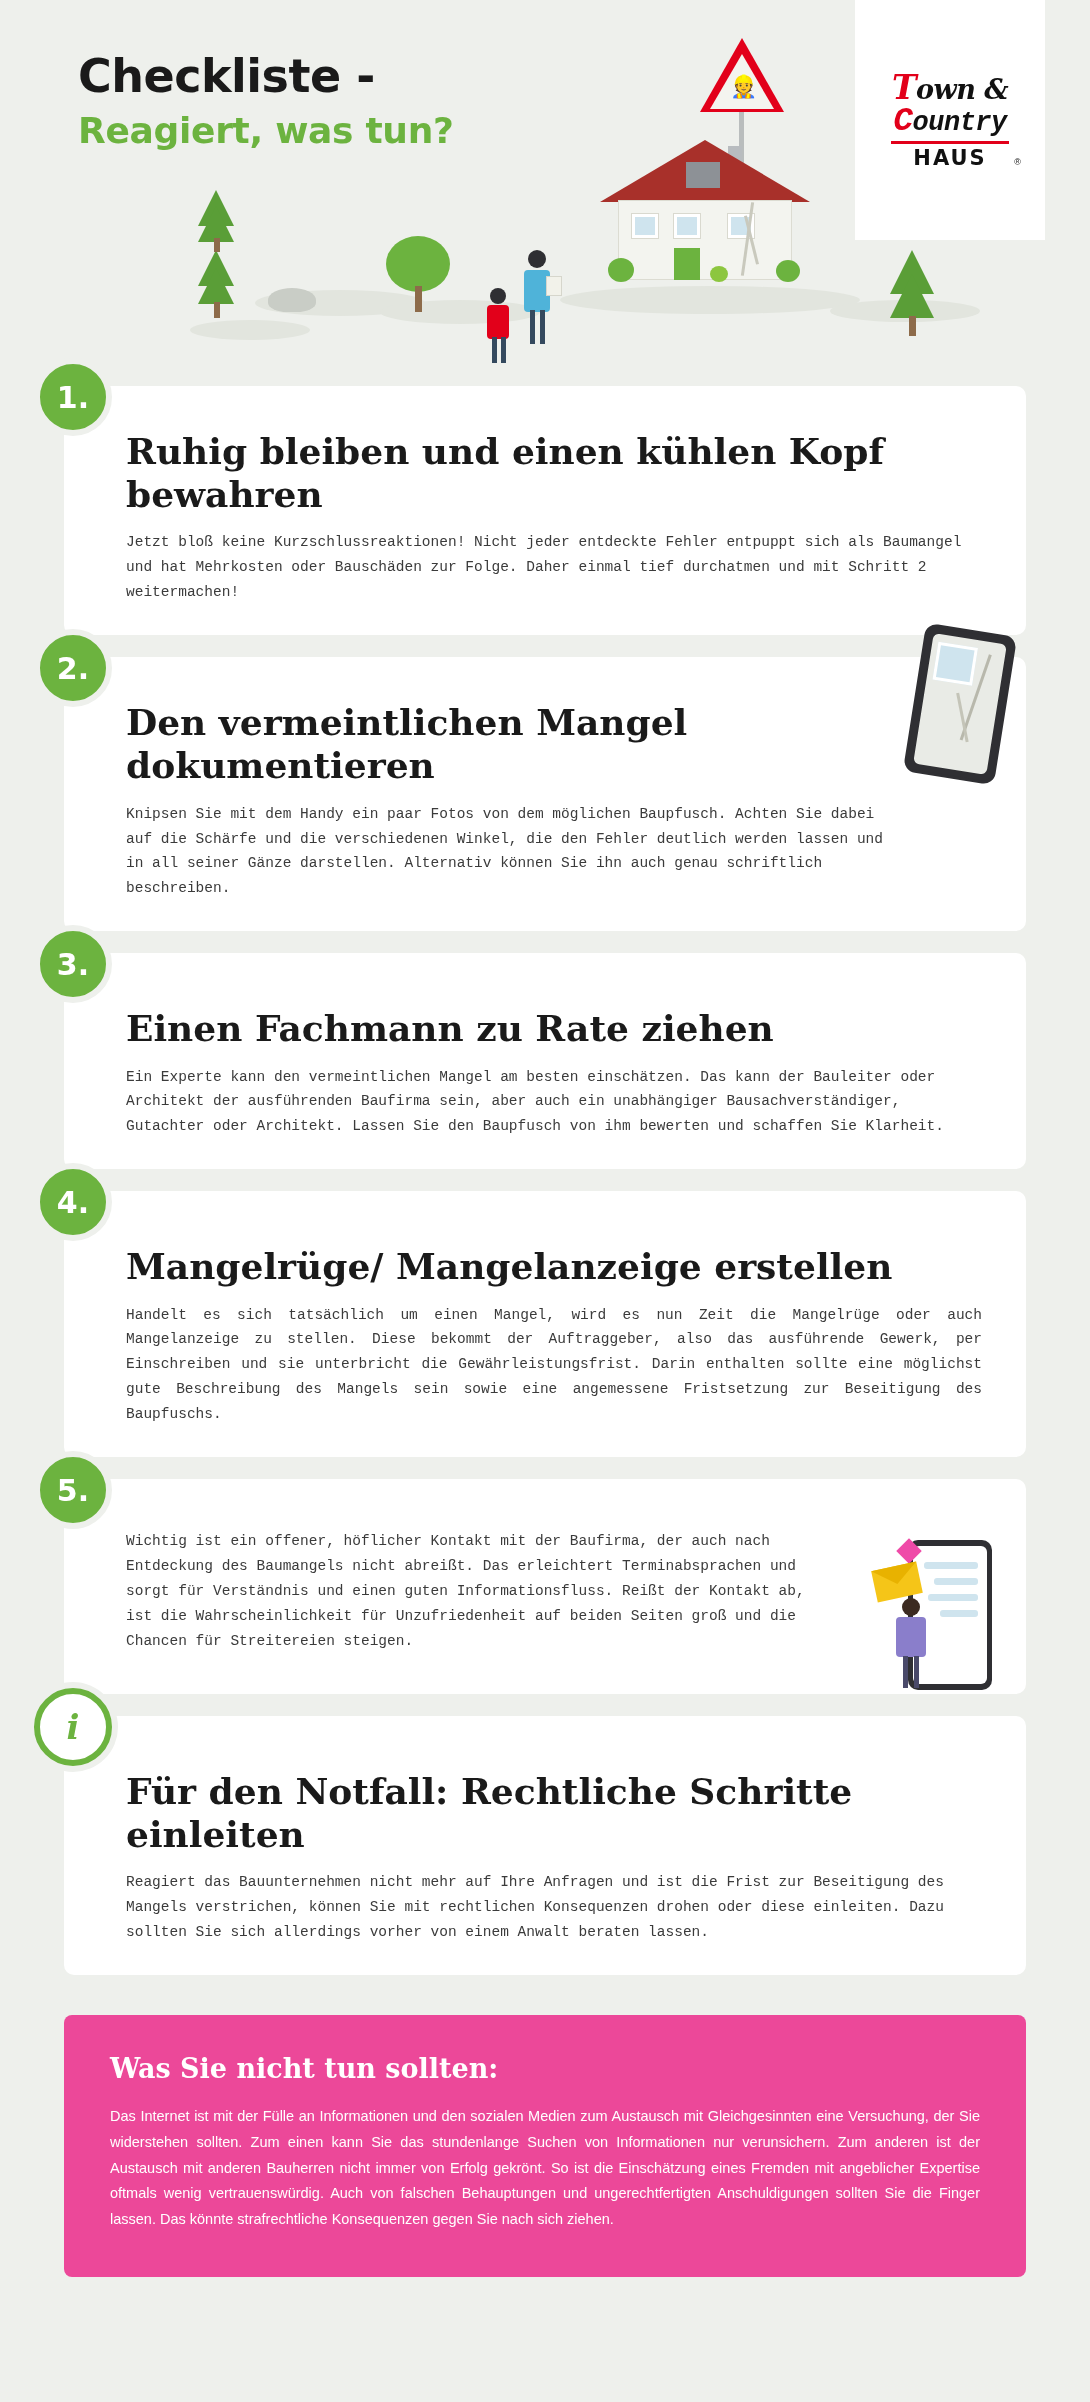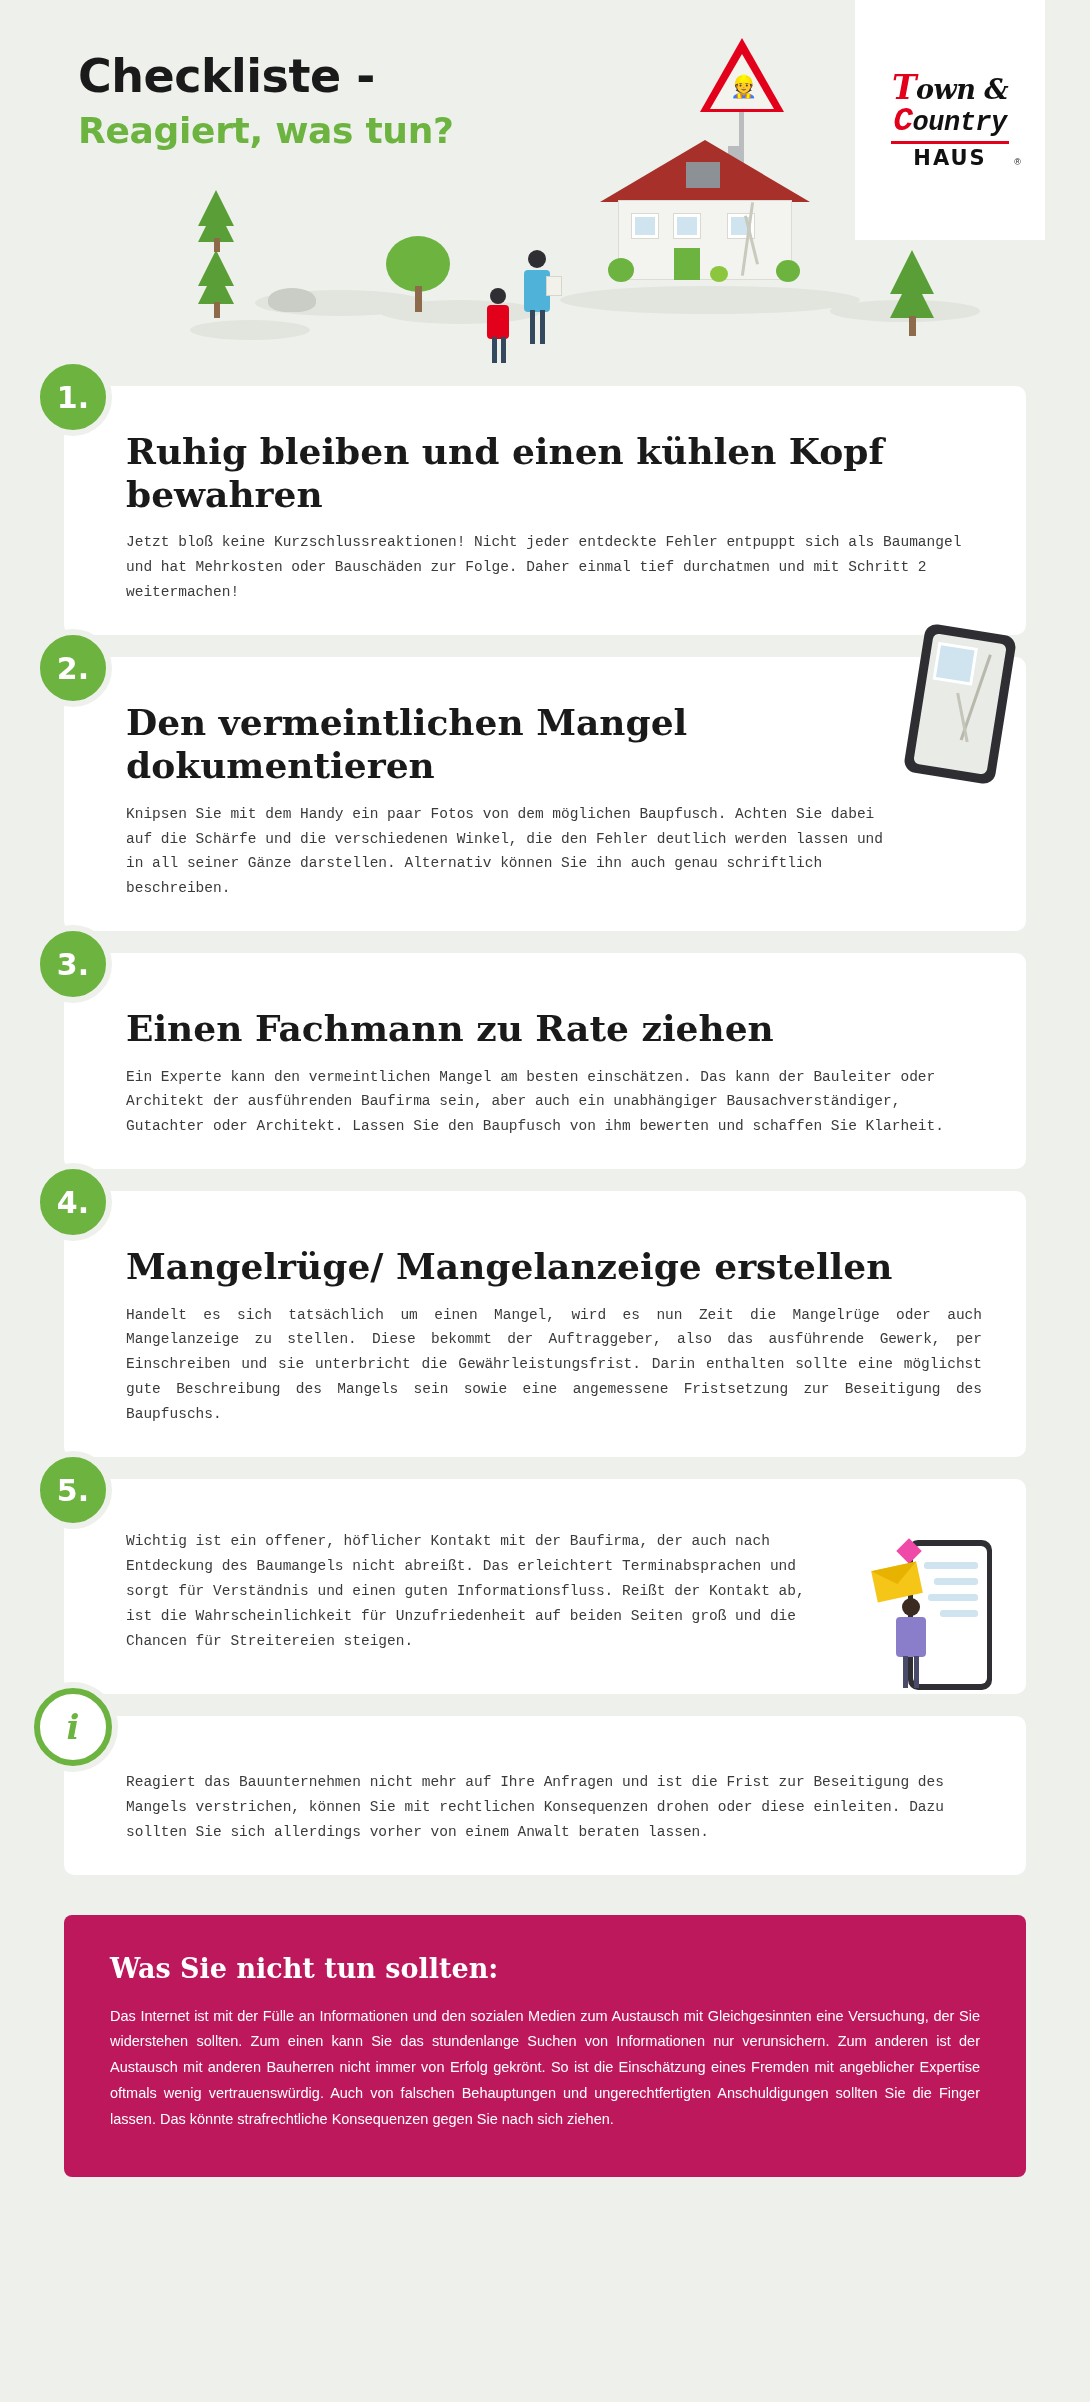--- a/index.html
+++ b/index.html
@@ -402,21 +402,21 @@
     position: absolute;
     left: 18px; top: 2px;
     width: 18px; height: 18px;
     background: #ef4aa8;
     transform: rotate(45deg);
   }
 
   
   .warning {
     margin: 40px 64px 0 64px;
-    background: #be185d;
+    background: #ec4899;
     border-radius: 8px;
     padding: 38px 46px 44px 46px;
     color: #ffffff;
   }
   .warning h2 {
     font-family: "DejaVu Serif", serif;
     font-weight: bold;
     font-size: 27px;
     margin: 0 0 20px 0;
     color: #ffffff;
@@ -565,20 +565,21 @@
           <div class="p-body" style="left:8px; top:19px; width:30px; height:40px; background:#8a7ecb;"></div>
           <div class="p-leg" style="left:15px; top:58px; height:32px; background:#4a4a6a;"></div>
           <div class="p-leg" style="left:26px; top:58px; height:32px; background:#4a4a6a;"></div>
         </div>
       </div>
       <p class="left" style="max-width:700px;">Wichtig ist ein offener, höflicher Kontakt mit der Baufirma, der auch nach Entdeckung des Baumangels nicht abreißt. Das erleichtert Terminabsprachen und sorgt für Verständnis und einen guten Informationsfluss. Reißt der Kontakt ab, ist die Wahrscheinlichkeit für Unzufriedenheit auf beiden Seiten groß und die Chancen für Streitereien steigen.</p>
     </div>
 
     <div class="step" style="padding-top:54px;">
       <div class="badge info">i</div>
+      <h2>Für den Notfall: Rechtliche Schritte einleiten</h2>
       <p class="left">Reagiert das Bauunternehmen nicht mehr auf Ihre Anfragen und ist die Frist zur Beseitigung des Mangels verstrichen, können Sie mit rechtlichen Konsequenzen drohen oder diese einleiten. Dazu sollten Sie sich allerdings vorher von einem Anwalt beraten lassen.</p>
     </div>
 
   </div>
 
   <div class="warning">
     <h2>Was Sie nicht tun sollten:</h2>
     <p>Das Internet ist mit der Fülle an Informationen und den sozialen Medien zum Austausch mit Gleichgesinnten eine Versuchung, der Sie widerstehen sollten. Zum einen kann Sie das stundenlange Suchen von Informationen nur verunsichern. Zum anderen ist der Austausch mit anderen Bauherren nicht immer von Erfolg gekrönt. So ist die Einschätzung eines Fremden mit angeblicher Expertise oftmals wenig vertrauenswürdig. Auch von falschen Behauptungen und ungerechtfertigten Anschuldigungen sollten Sie die Finger lassen. Das könnte strafrechtliche Konsequenzen gegen Sie nach sich ziehen.</p>
   </div>
 

